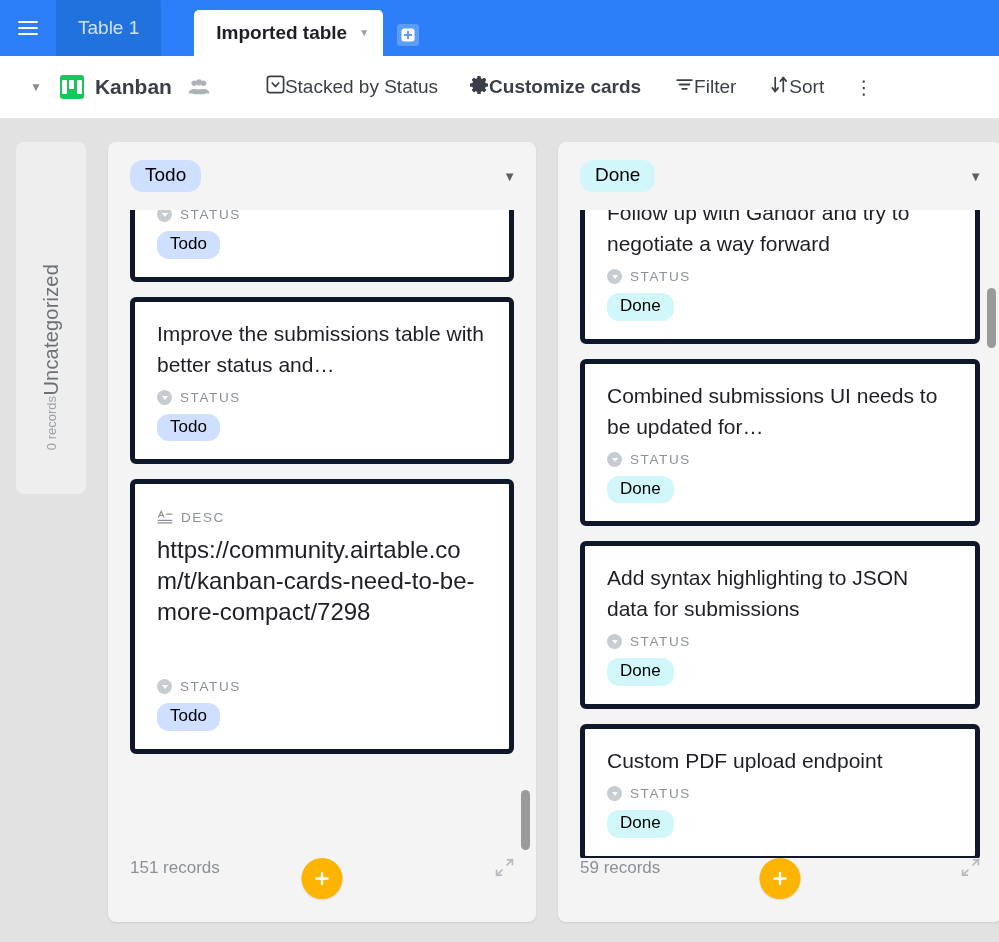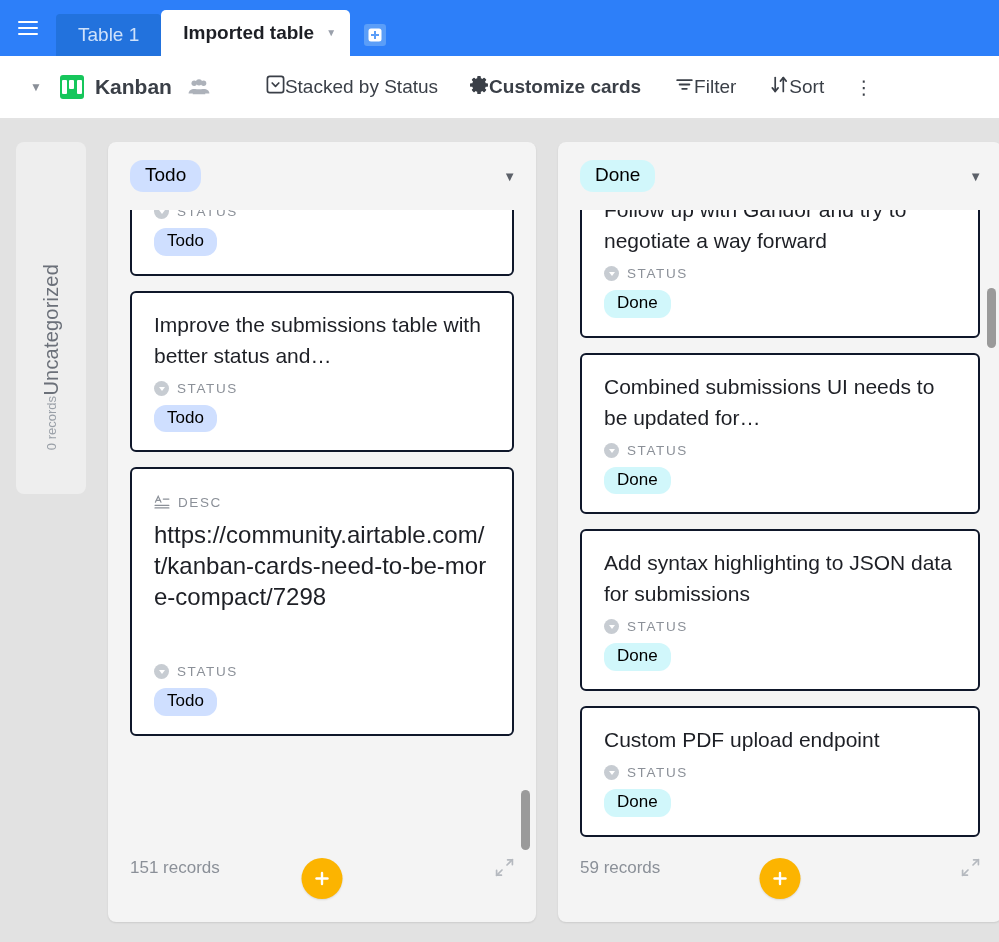--- a/index.html
+++ b/index.html
@@ -36,41 +36,42 @@
     flex: 0 0 auto;
   }
   .hamburger span {
     display: block;
     width: 20px;
     height: 2px;
     background: #ffffff;
     border-radius: 1px;
   }
   .tab {
-    height: 42px;
+    height: 57px;
     display: flex;
     align-items: center;
     padding: 0 22px;
     font-size: 19px;
     box-sizing: border-box;
     cursor: pointer;
     white-space: nowrap;
   }
   .tab.inactive {
     background: #2272dd;
     color: #cfe2fb;
     border-radius: 4px 4px 0 0;
   }
   .tab.active {
     background: #ffffff;
     color: #1d1f25;
     font-weight: bold;
     border-radius: 5px 5px 0 0;
     height: 46px;
     padding-right: 14px;
+    margin-left: 33px;
   }
   .tab .caret {
     margin-left: 12px;
     font-size: 10px;
     color: #9aa0ab;
     line-height: 1;
   }
   .add-tab {
     width: 22px;
     height: 22px;
@@ -245,21 +246,21 @@
   }
   .cards {
     position: relative;
     display: flex;
     flex-direction: column;
     gap: 15px;
   }
 
   .card {
     background: #ffffff;
-    border: 2px solid #0f172a;
+    border: 5px solid #0f172a;
     border-radius: 6px;
     padding: 16px 22px 18px;
     box-sizing: border-box;
     cursor: pointer;
   }
   .card-title {
     font-size: 21px;
     line-height: 31px;
     color: #1d1f25;
     margin-bottom: 8px;

